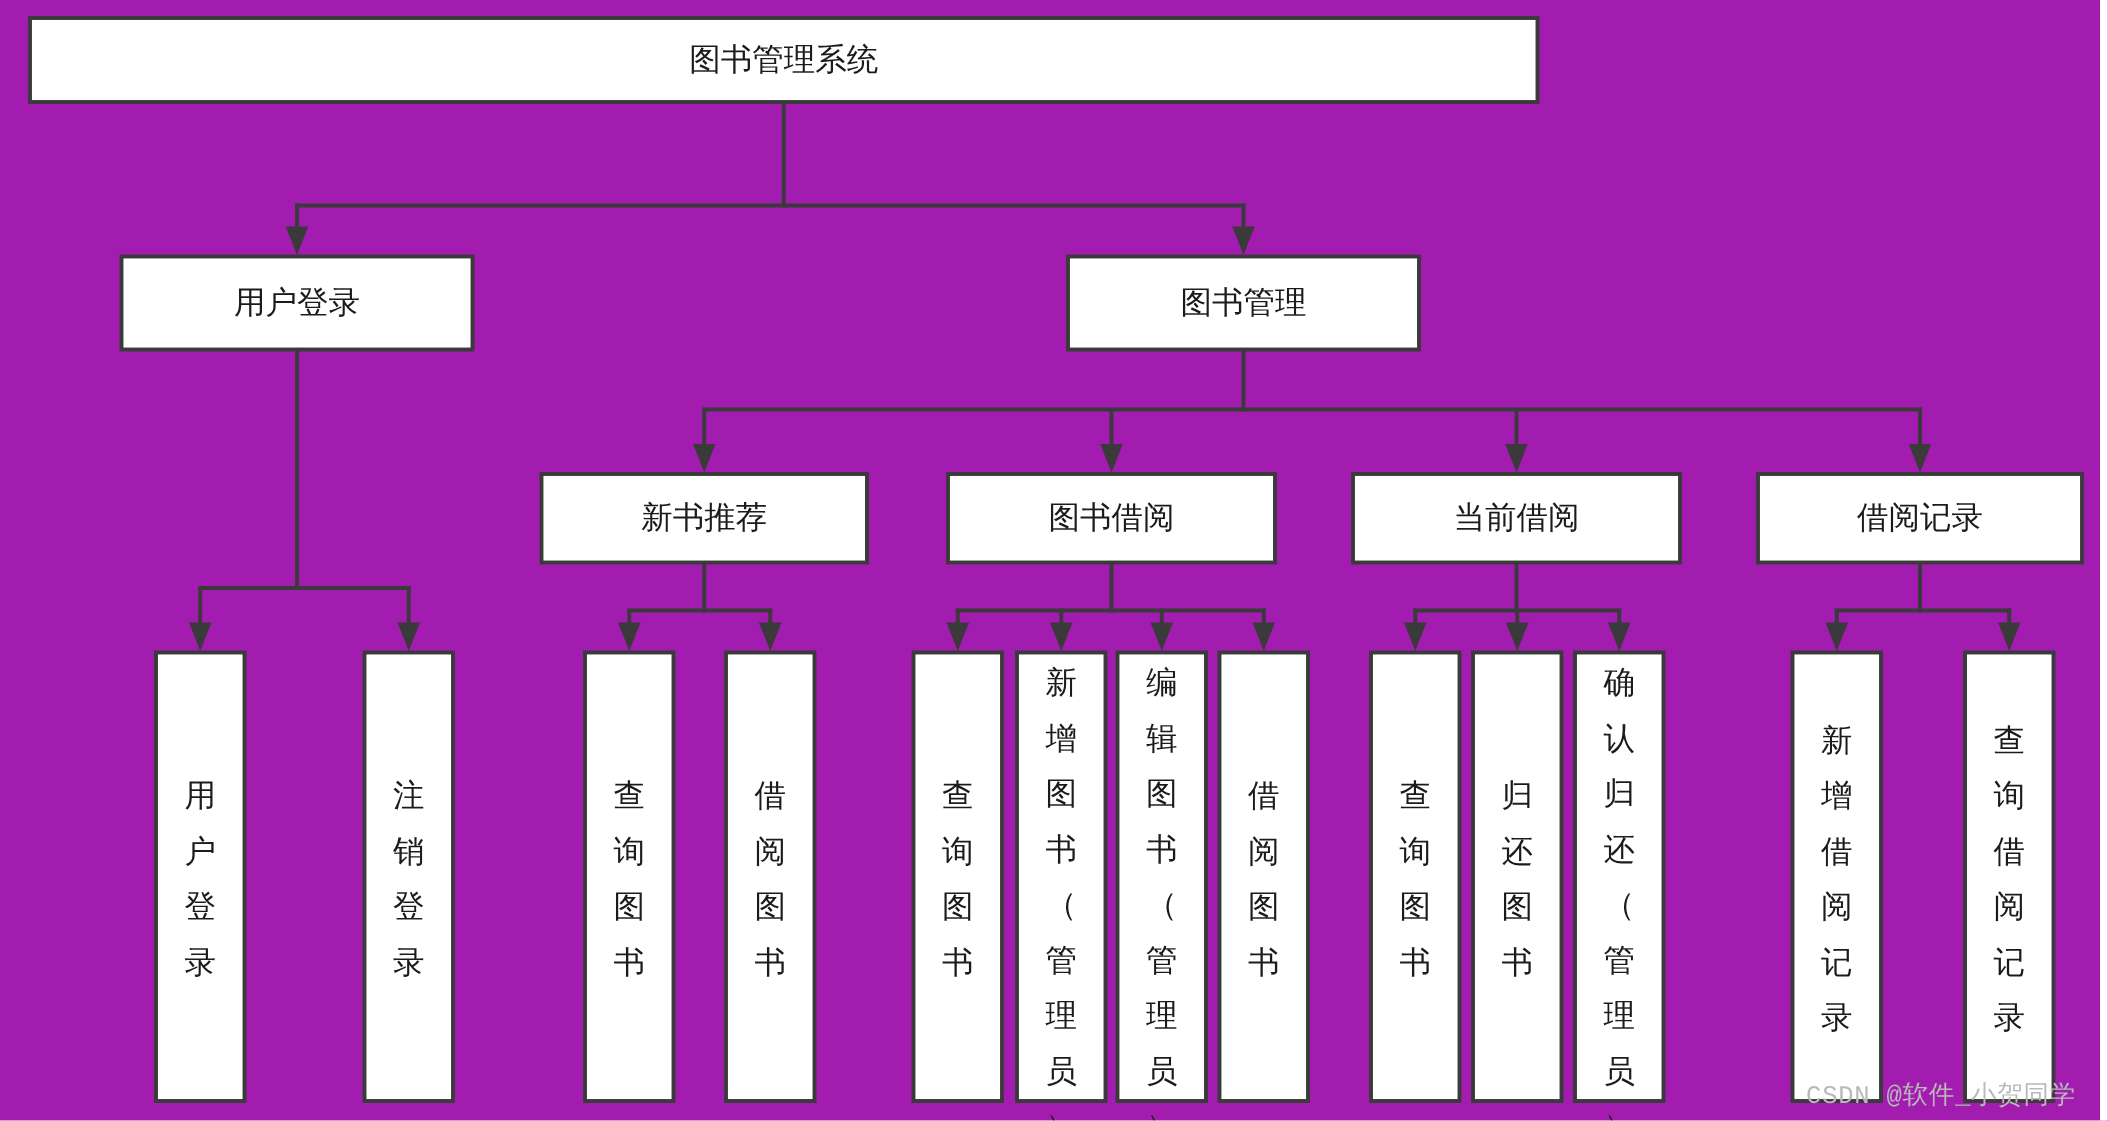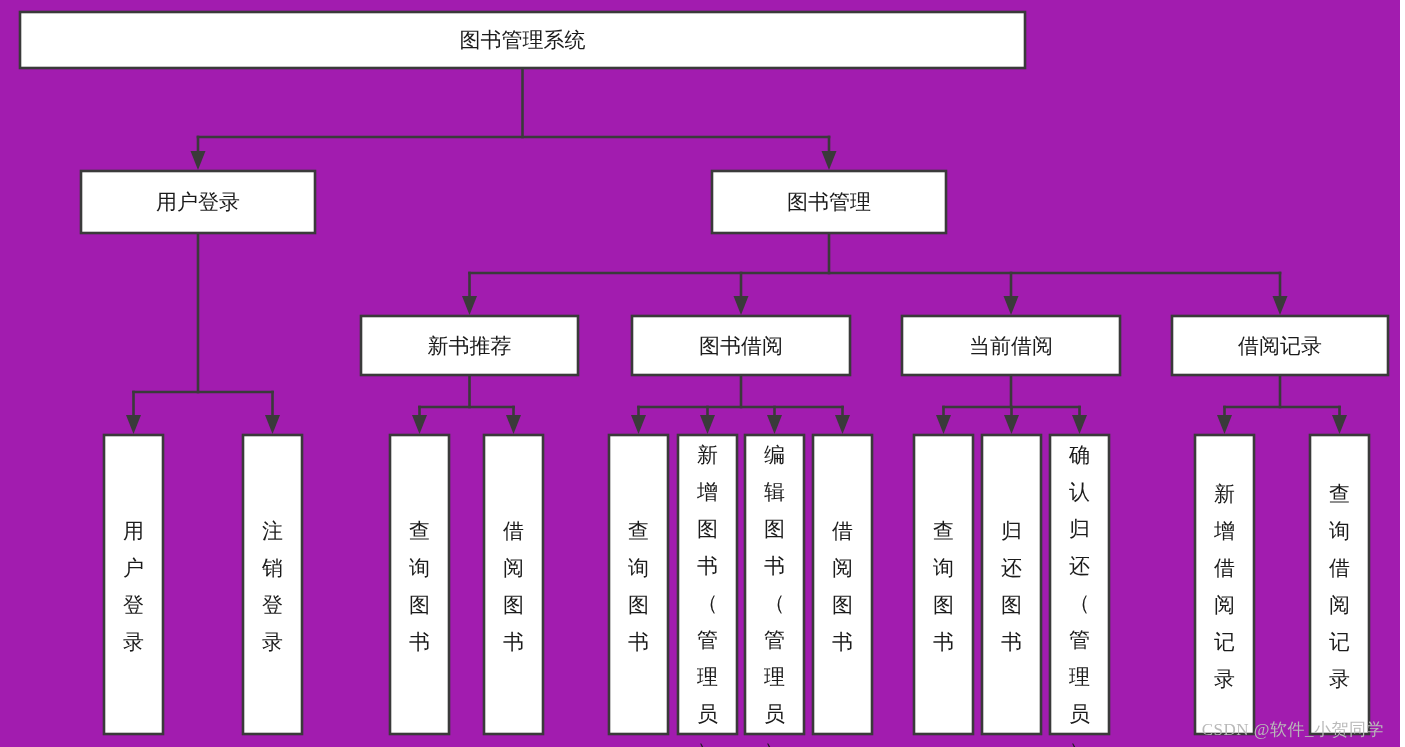--- a/index.html
+++ b/index.html
@@ -49,21 +49,21 @@
   .node-label-v {
     fill: #1b1b1b;
     font-family: "DejaVu Sans", "Liberation Sans", sans-serif;
     font-size: 21px;
     text-anchor: middle;
   }
   .watermark {
     position: absolute;
     right: 16px;
     bottom: 6px;
-    font-family: Liberation Serif, serif;
+    font-family: Liberation Mono, monospace;
     font-size: 17px;
     color: #b9b9b9;
     letter-spacing: 0.5px;
     white-space: nowrap;
     user-select: none;
   }
 </style>
 </head>
 <body>
 

